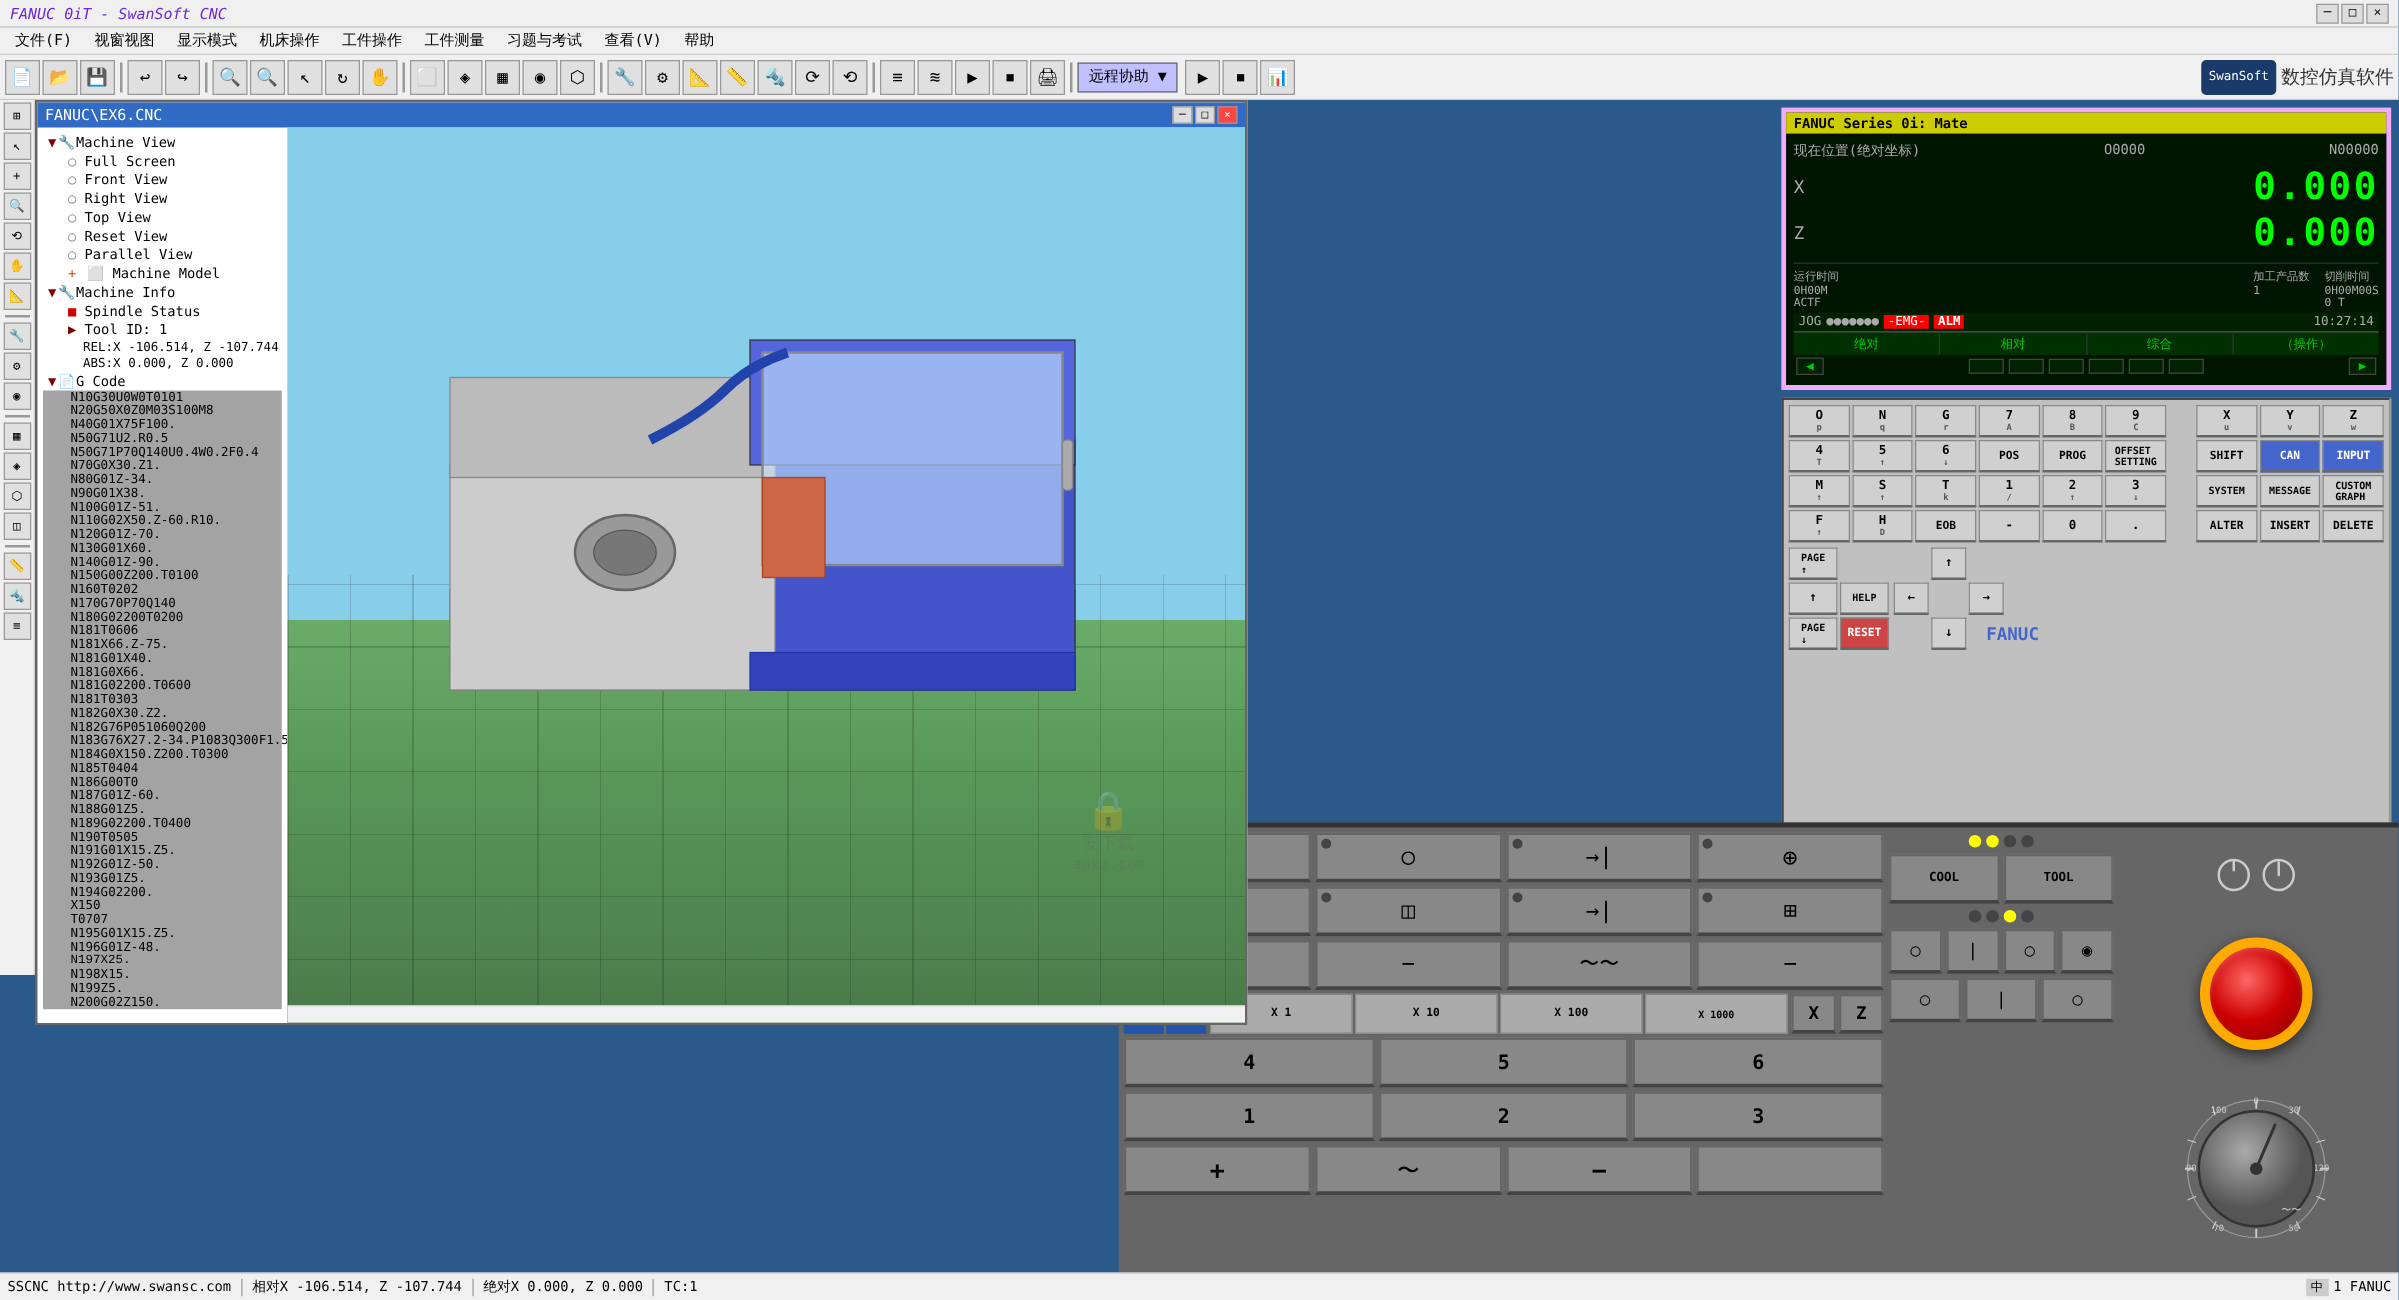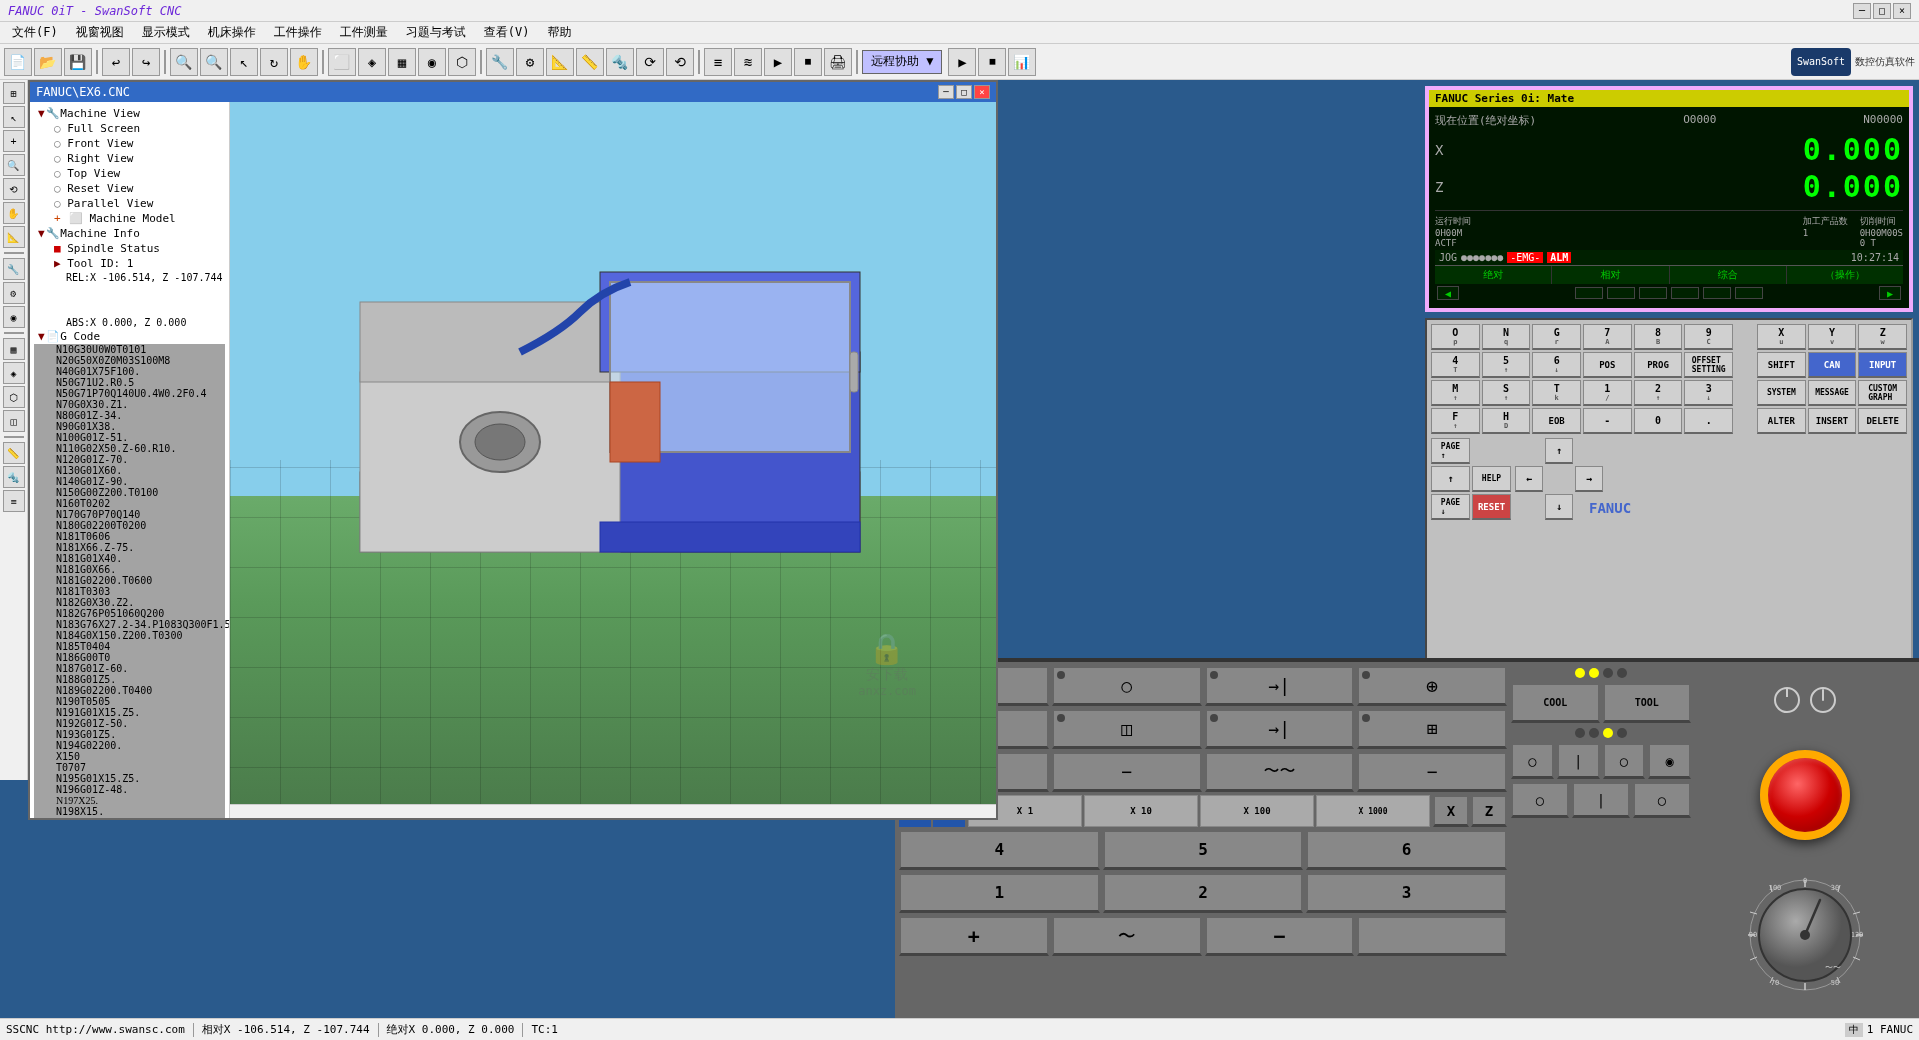--- a/index.html
+++ b/index.html
@@ -105,21 +105,21 @@
   <div class="tb-remote">远程协助 ▼</div>
   <div style="margin-left:4px; display:flex; gap:2px;">
     <div class="tb-btn">▶</div>
     <div class="tb-btn">⏹</div>
     <div class="tb-btn">📊</div>
   </div>
   <div style="margin-left:auto; display:flex; align-items:center; gap:4px;">
     <div style="width:60px; height:28px; background:#1a3a6a; border-radius:4px; display:flex; align-items:center; justify-content:center;">
       <span style="color:white; font-size:10px;">SwanSoft</span>
     </div>
-    <span style="font-size:10px; color:#333;">数控仿真软件</span>
+    <span style="font-size:15px; color:#333;">数控仿真软件</span>
   </div>
 </div>
 
 <div style="position:relative; width:1919px; height:calc(1040px - 80px);">
 
   <div id="left-panel" style="position:absolute; left:0; top:0; width:28px; height:700px; background:#f0f0f0; border-right:1px solid #ccc; display:flex; flex-direction:column; align-items:center; padding:2px; gap:2px; z-index:20;">
     <div class="lp-btn">⊞</div>
     <div class="lp-btn">↖</div>
     <div class="lp-btn">+</div>
     <div class="lp-btn">🔍</div>
@@ -196,21 +196,21 @@
           <span style="color:#cc0000;">■</span>
           <span>Spindle Status</span>
         </div>
         <div class="tree-item" style="padding-left:20px;">
           <span style="color:#800000;">▶</span>
           <span>Tool ID: 1</span>
         </div>
         <div class="tree-item" style="padding-left:32px; font-size:10px;">
           <span>REL:X -106.514, Z -107.744</span>
         </div>
-        <div class="tree-item" style="padding-left:32px; font-size:10px;margin-top:32px;">
+        <div class="tree-item" style="padding-left:32px; font-size:10px;">
           <span>ABS:X  0.000, Z  0.000</span>
         </div>
         <div class="tree-item" style="padding-left:4px; display:flex; align-items:center;">
           <span style="color:#800000;">▼</span>
           <span style="color:#cc4400; margin-left:2px;">📄</span>
           <span>G Code</span>
         </div>
 
         <div id="gcode-in-tree" style="padding-left:20px; font-size:10px; font-family:monospace; background:#a3a3a3;">
         <div style="padding: 0px 2px; white-space: nowrap; font-size: 10px; font-family: monospace;">N10G30U0W0T0101</div>
@@ -247,21 +247,21 @@
             <div style="padding: 0px 2px; white-space: nowrap; font-size: 10px; font-family: monospace;">N189G02200.T0400</div>
             <div style="padding: 0px 2px; white-space: nowrap; font-size: 10px; font-family: monospace;">N190T0505</div>
             <div style="padding: 0px 2px; white-space: nowrap; font-size: 10px; font-family: monospace;">N191G01X15.Z5.</div>
             <div style="padding: 0px 2px; white-space: nowrap; font-size: 10px; font-family: monospace;">N192G01Z-50.</div>
             <div style="padding: 0px 2px; white-space: nowrap; font-size: 10px; font-family: monospace;">N193G01Z5.</div>
             <div style="padding: 0px 2px; white-space: nowrap; font-size: 10px; font-family: monospace;">N194G02200.</div>
             <div style="padding: 0px 2px; white-space: nowrap; font-size: 10px; font-family: monospace;">X150</div>
             <div style="padding: 0px 2px; white-space: nowrap; font-size: 10px; font-family: monospace;">T0707</div>
             <div style="padding: 0px 2px; white-space: nowrap; font-size: 10px; font-family: monospace;">N195G01X15.Z5.</div>
             <div style="padding: 0px 2px; white-space: nowrap; font-size: 10px; font-family: monospace;">N196G01Z-48.</div>
-            <div style="padding: 0px 2px; white-space: nowrap; font-size: 10px; font-family: Liberation Serif, serif;">N197X25.</div>
+            <div style="padding: 0px 2px; white-space: nowrap; font-size: 10px; font-family: Liberation Mono, monospace;">N197X25.</div>
             <div style="padding: 0px 2px; white-space: nowrap; font-size: 10px; font-family: monospace;">N198X15.</div>
             <div style="padding: 0px 2px; white-space: nowrap; font-size: 10px; font-family: monospace;">N199Z5.</div>
             <div style="padding: 0px 2px; white-space: nowrap; font-size: 10px; font-family: monospace;">N200G02Z150.</div>
           </div>
       </div>
 
       <div style="flex:1; background:linear-gradient(180deg, #87ceeb 55%, #6aab6a 55%, #5a9a5a 70%, #4a7a4a 100%); position:relative; overflow:hidden;">
 
         <div style="position:absolute; bottom:0; left:0; right:0; height:50%; background: repeating-linear-gradient(90deg, rgba(0,0,0,0.15) 0px, rgba(0,0,0,0.15) 1px, transparent 1px, transparent 50px), repeating-linear-gradient(0deg, rgba(0,0,0,0.15) 0px, rgba(0,0,0,0.15) 1px, transparent 1px, transparent 50px);"></div>
 

